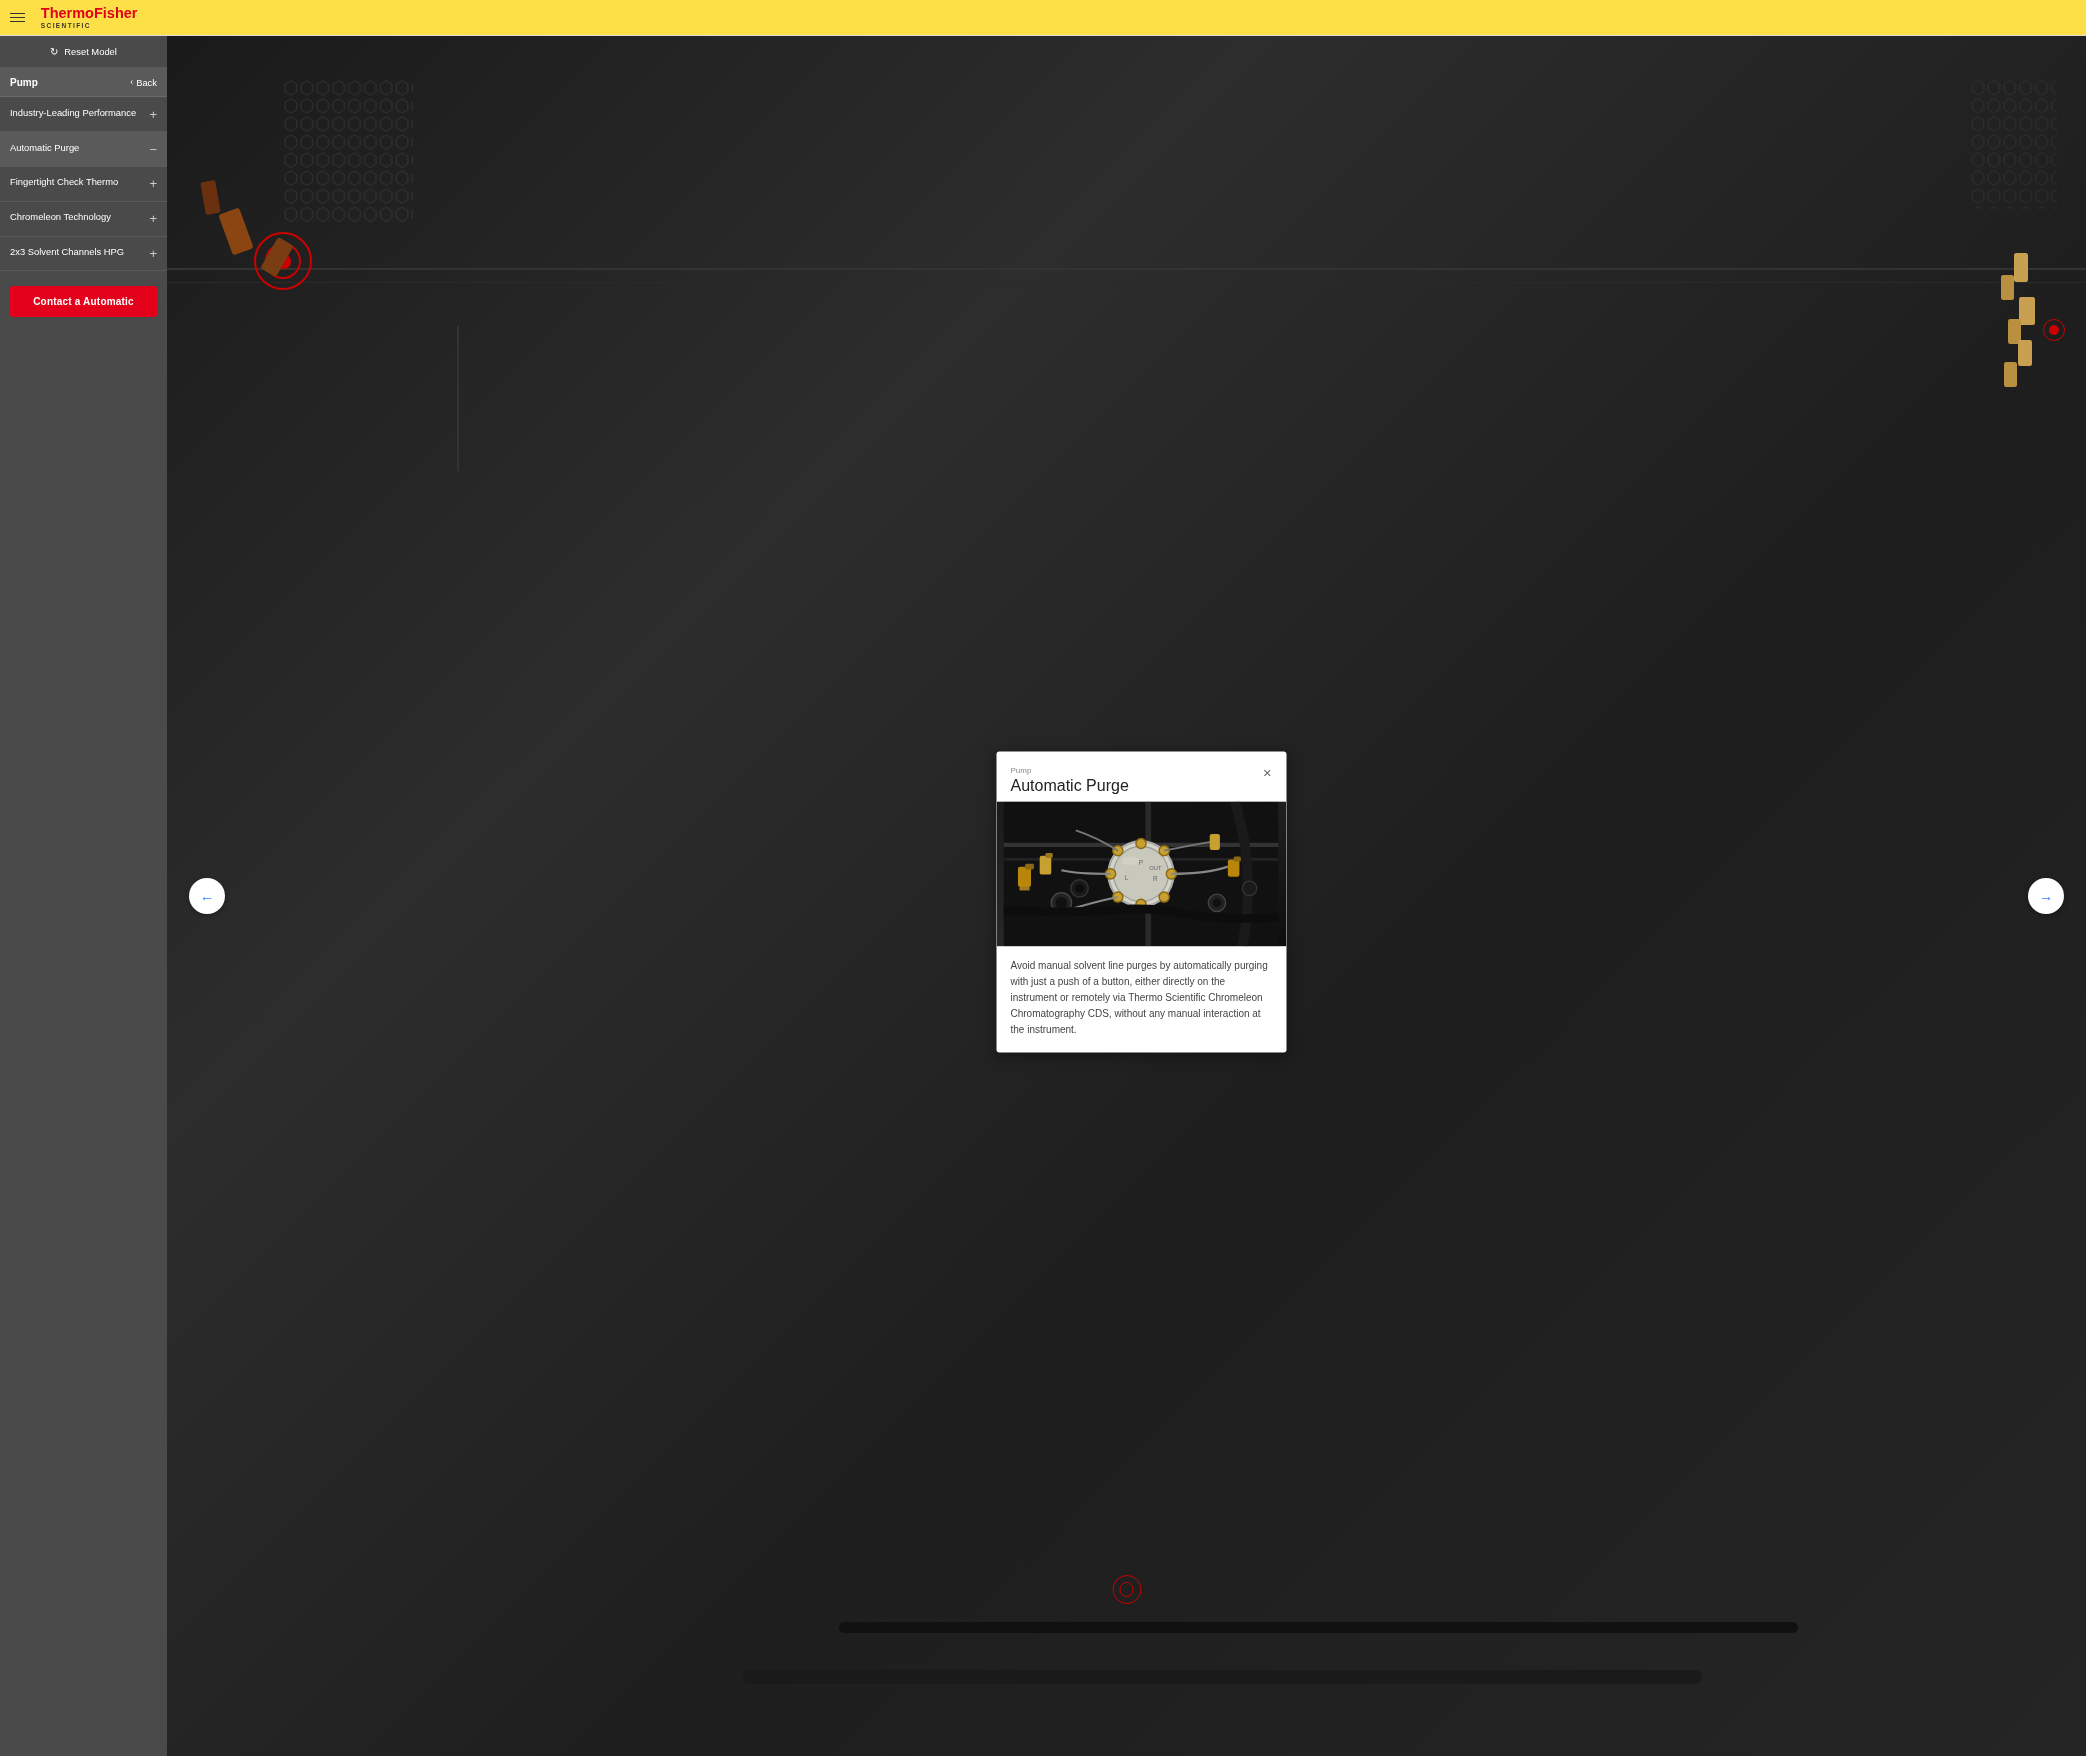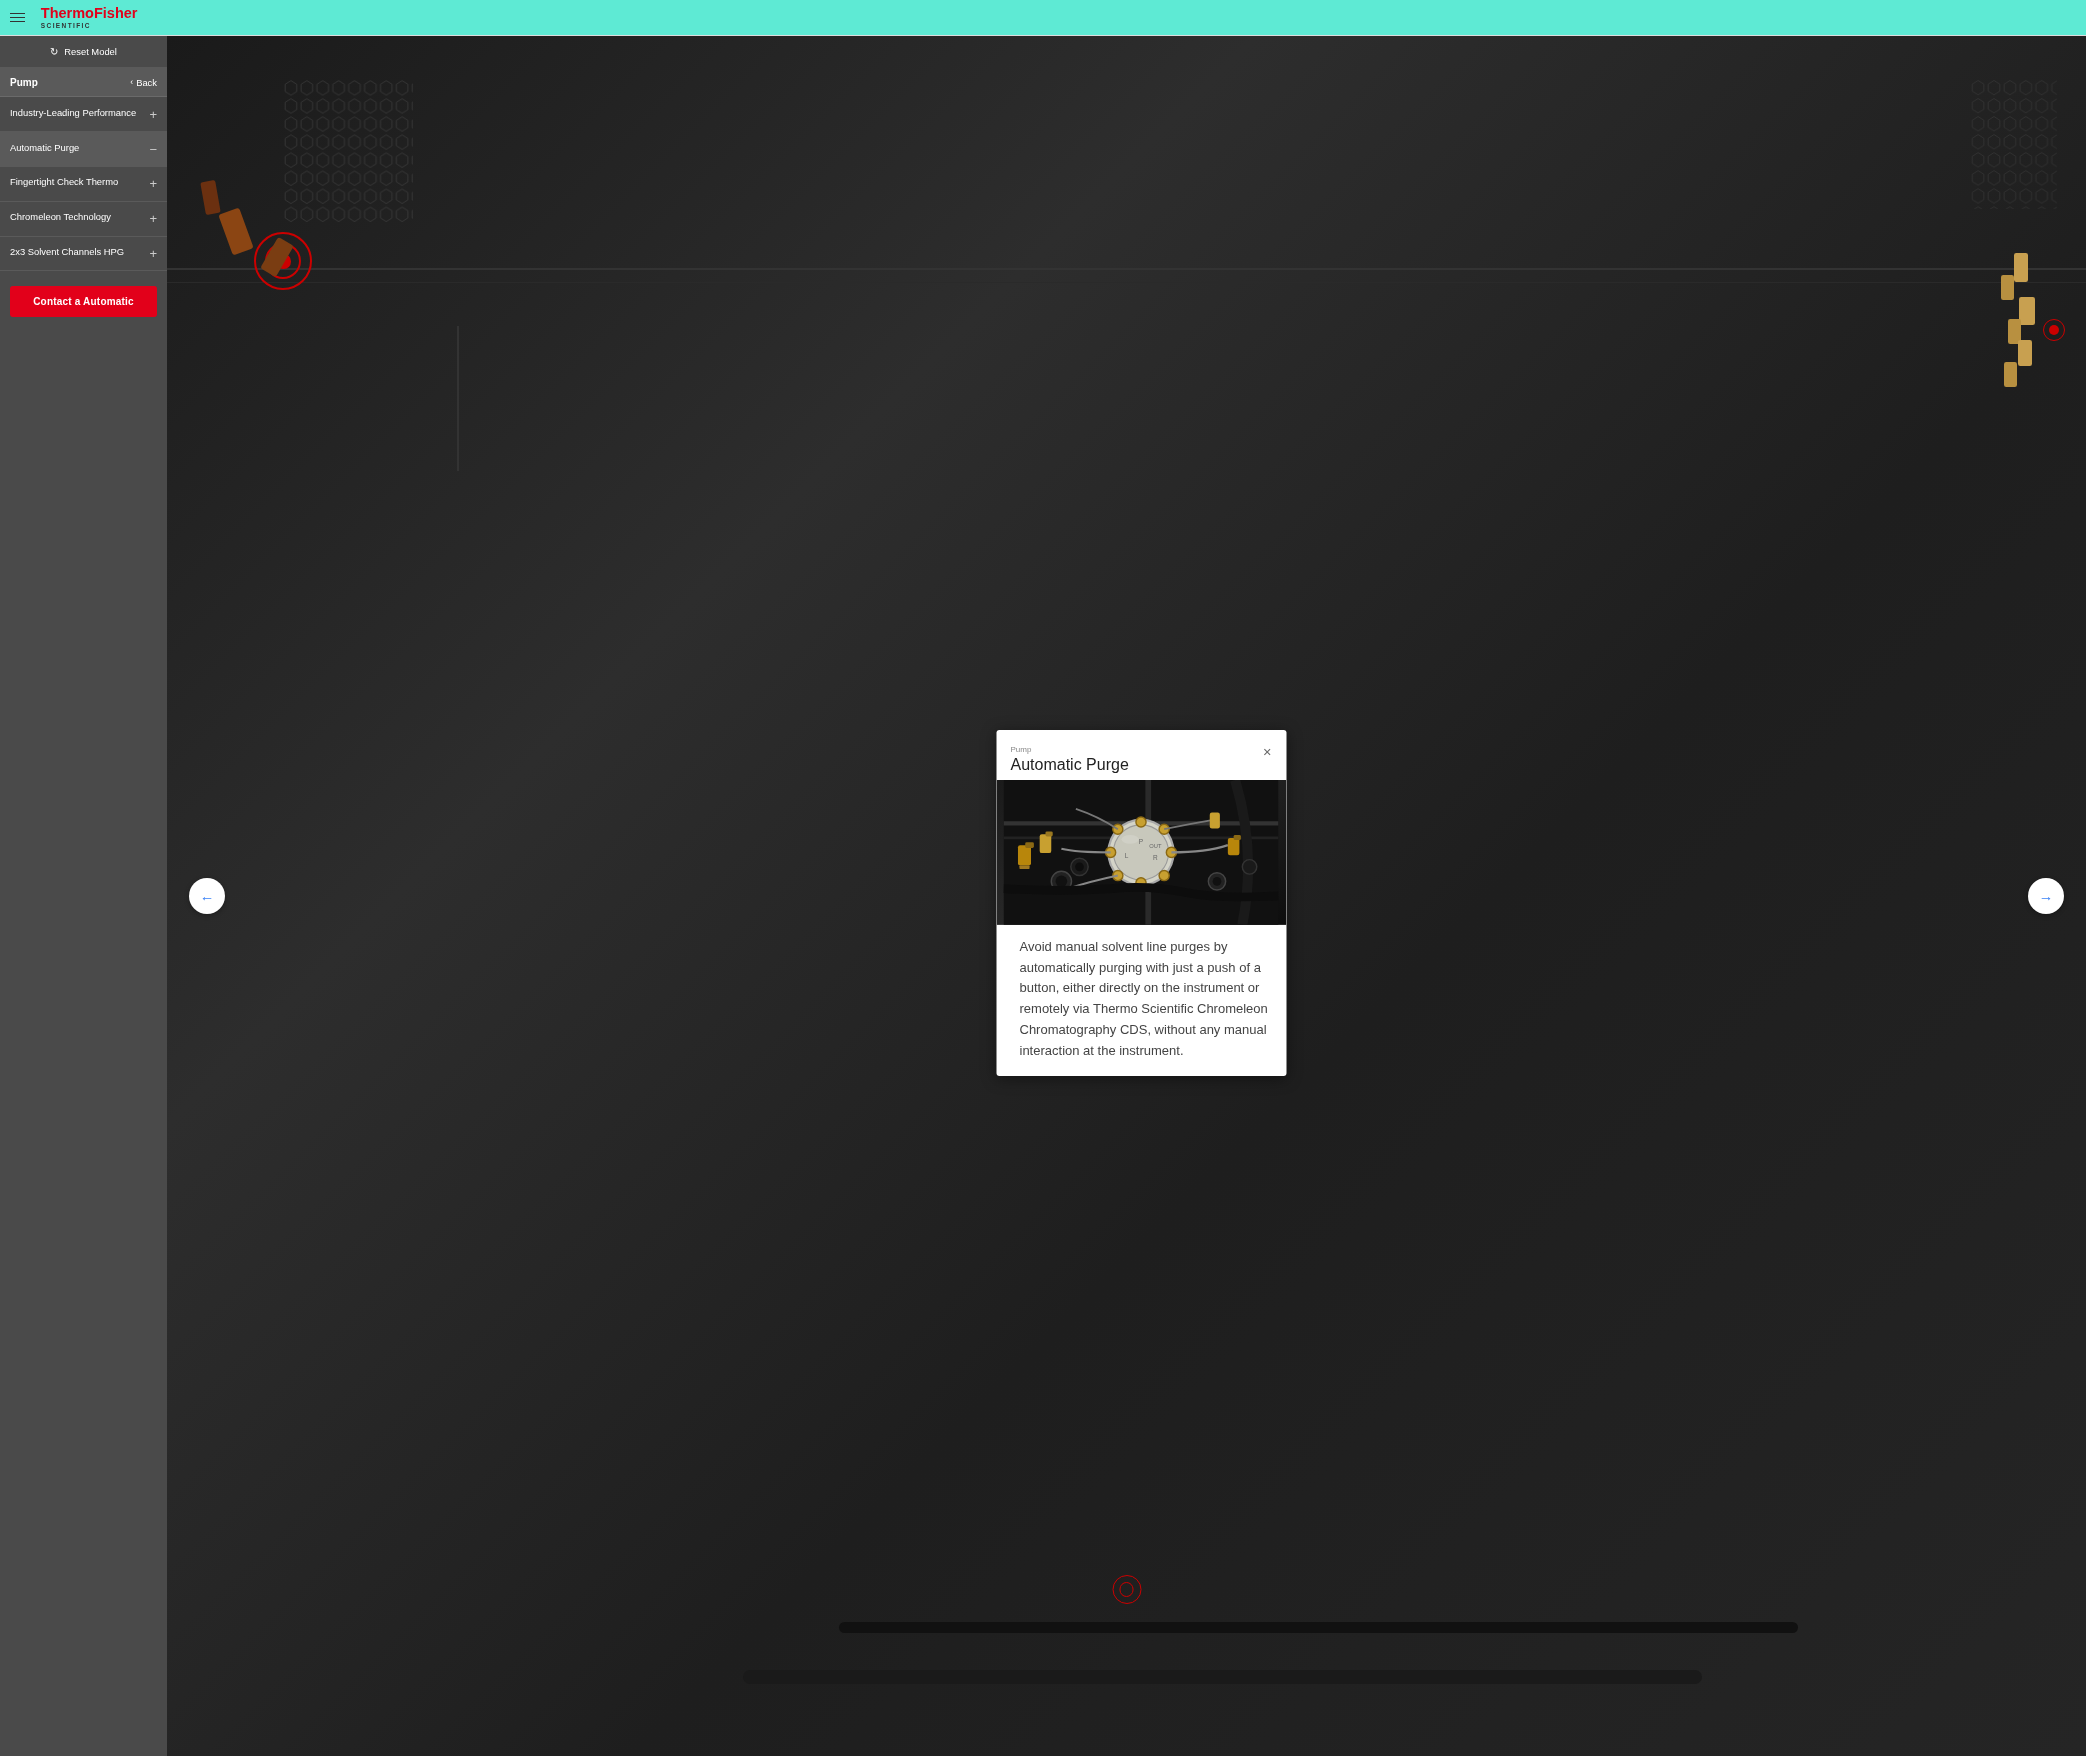--- a/index.html
+++ b/index.html
@@ -1,21 +1,21 @@
 <!DOCTYPE html>
 <html style="font-size:11.6px"><head>
   <meta charset="utf-8">
   <style>
     * { margin: 0; padding: 0; box-sizing: border-box; }
     body { font-family: Arial, Helvetica, sans-serif; background: #1a1a1a; width: 870px; height: 730px; overflow: hidden; position: relative; }
 
     
     .header {
       position: fixed; top: 0; left: 0; right: 0; height: 36px;
-      background: #5eead4; display: flex; align-items: center; z-index: 100;
+      background: #fde047; display: flex; align-items: center; z-index: 100;
       border-bottom: 0.7px solid #ddd;
     }
     .header-menu {
       width: 35px; height: 36px; display: flex; align-items: center; justify-content: center;
       cursor: pointer;
     }
     .hamburger-icon { display: flex; flex-direction: column; gap: 2.9px; }
     .hamburger-icon span { display: block; width: 14.5px; height: 1.4px; background: #333; }
     .header-logo { display: flex; align-items: center; padding-left: 5.8px; }
     .logo-thermo { color: #e2001a; font-size: 14.5px; font-weight: bold; line-height: 1; }
@@ -147,21 +147,21 @@
       margin: 0;
     }
     .panel-image-placeholder {
       width: 100%; height: 145px;
       background: linear-gradient(135deg, #1a1a1a 0%, #2a2a2a 40%, #1e1e1e 70%, #0d0d0d 100%);
       display: flex; align-items: center; justify-content: center;
       position: relative; overflow: hidden;
     }
 
     .panel-body { padding: 11.6px 14.5px 14.5px 14.5px; }
-    .panel-text { font-size: 13px; color: #444; line-height: 1.6; margin-left: 9px; }
+    .panel-text { font-size: 10px; color: #444; line-height: 1.6; }
   </style>
 </head>
 <body>
 
 <div class="header">
   <div class="header-menu">
     <div class="hamburger-icon">
       <span></span>
         <span></span>
         <span></span>

